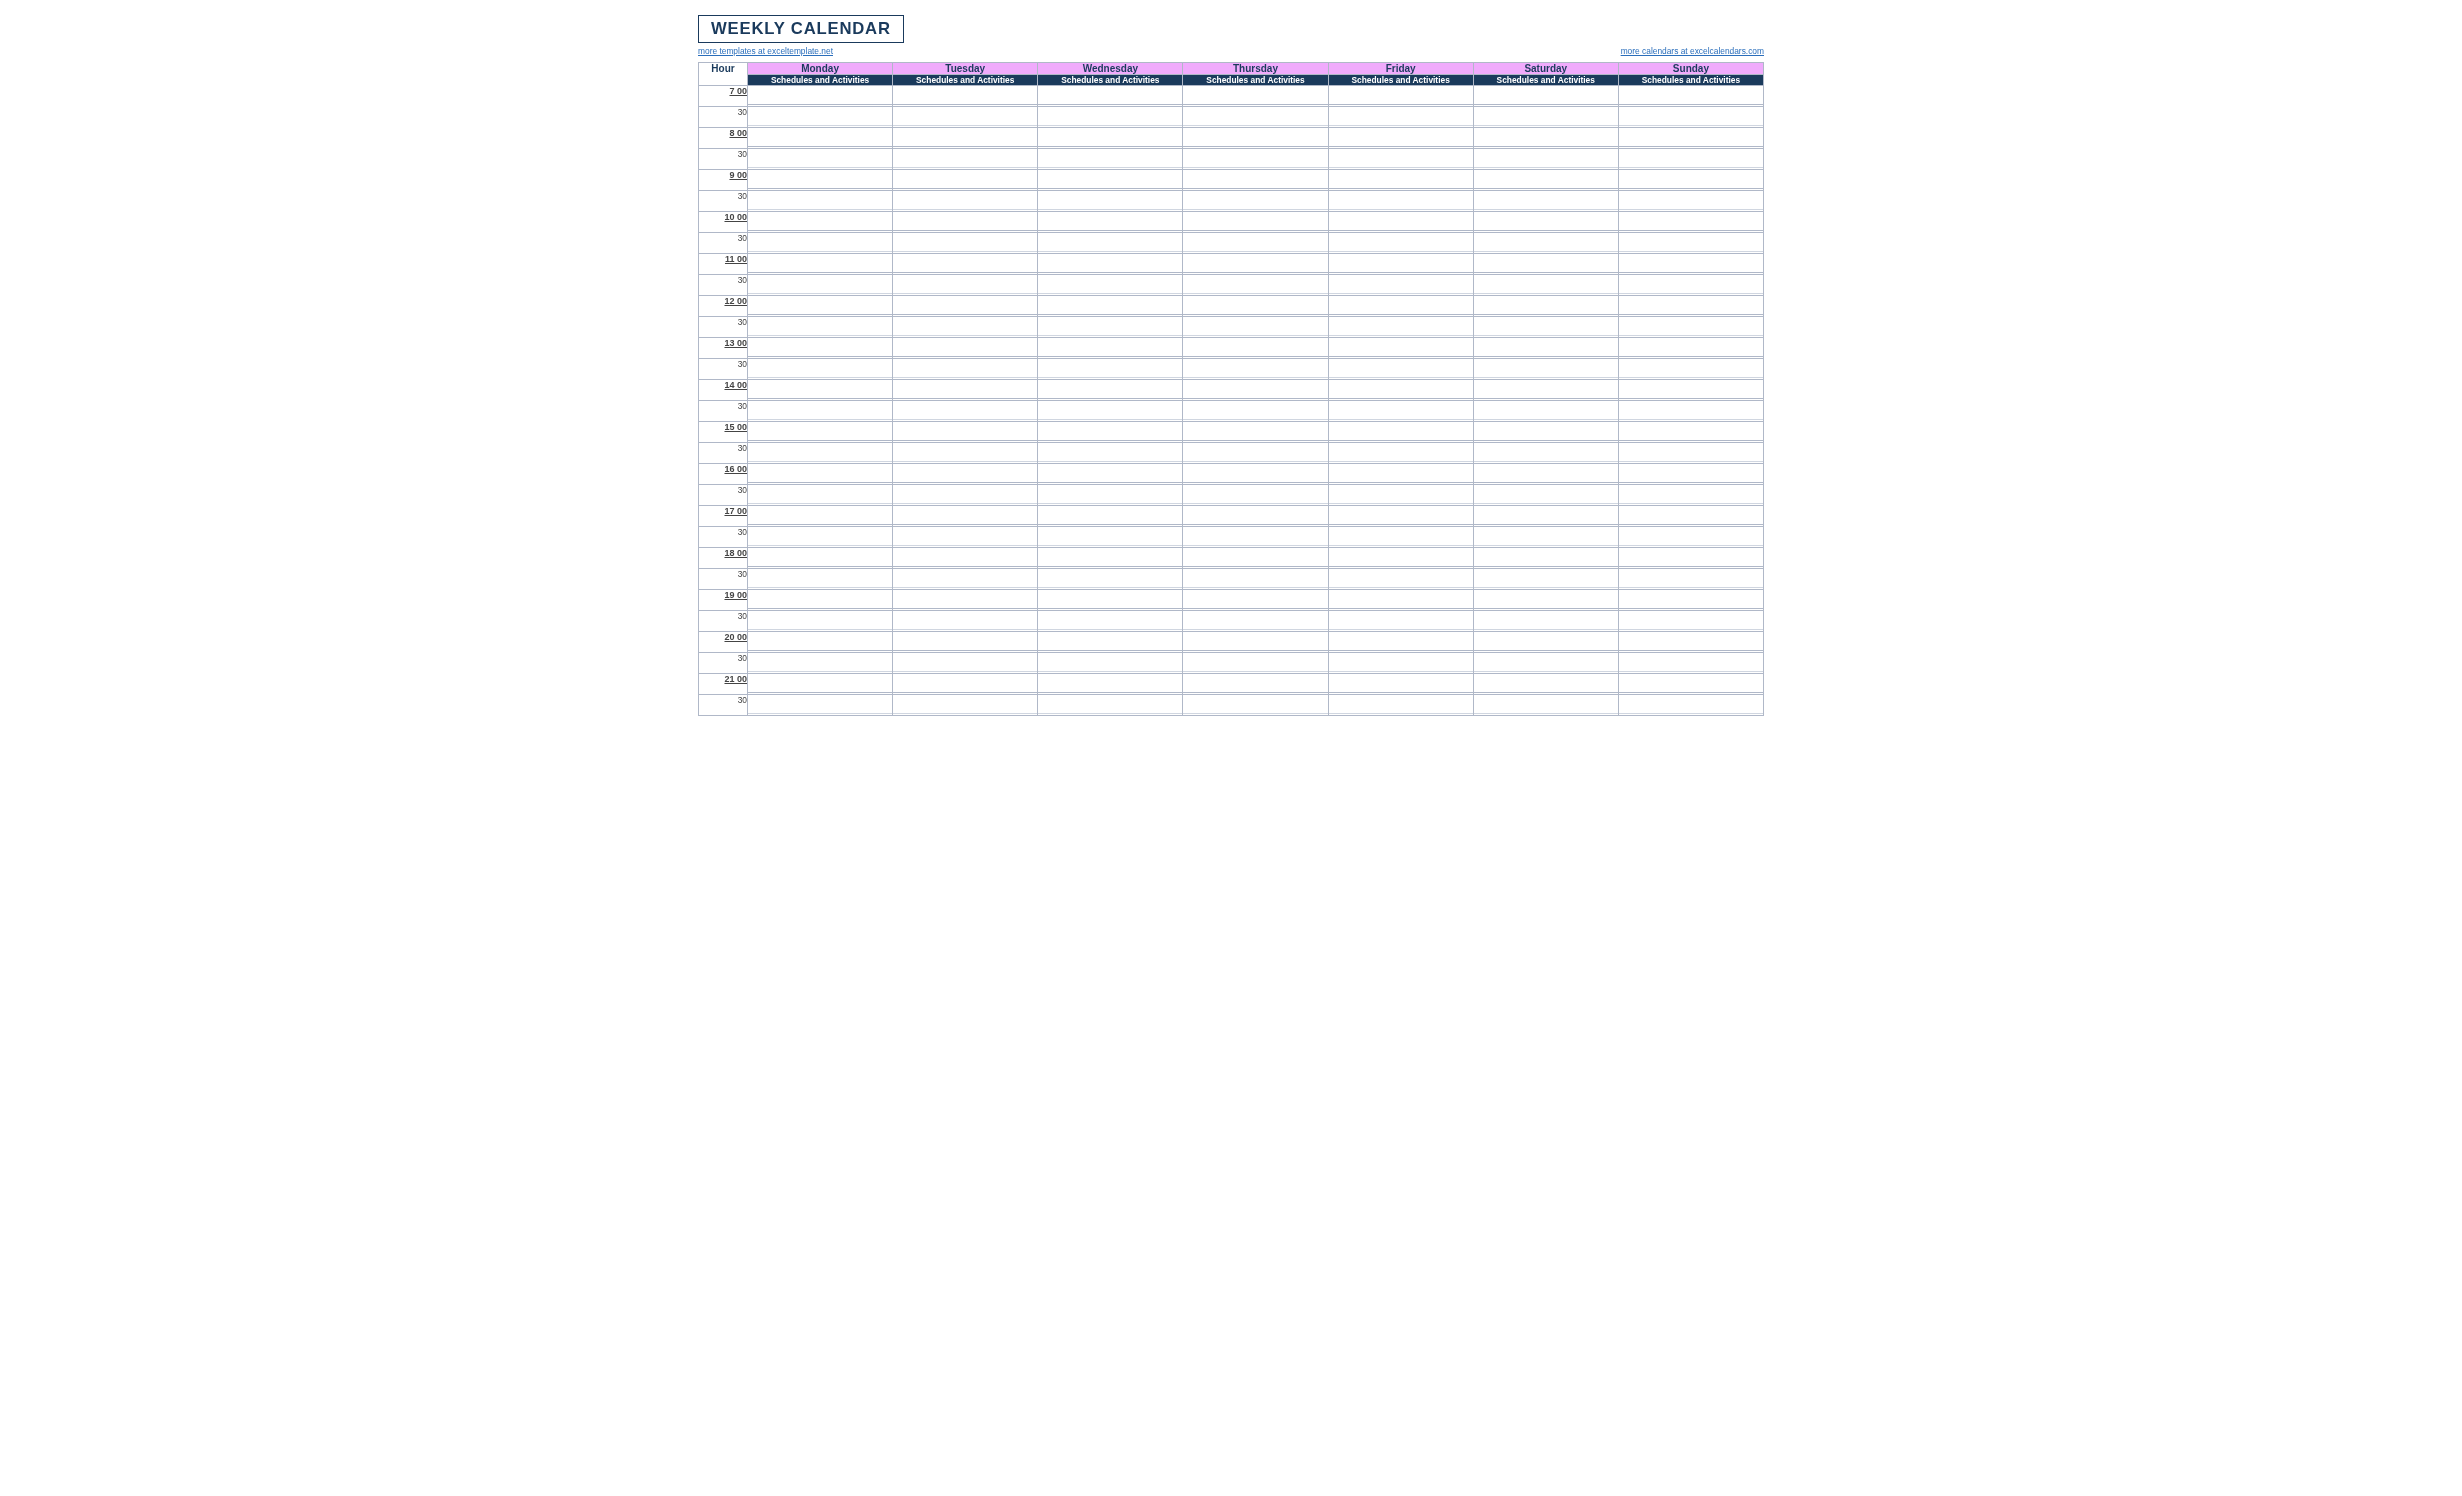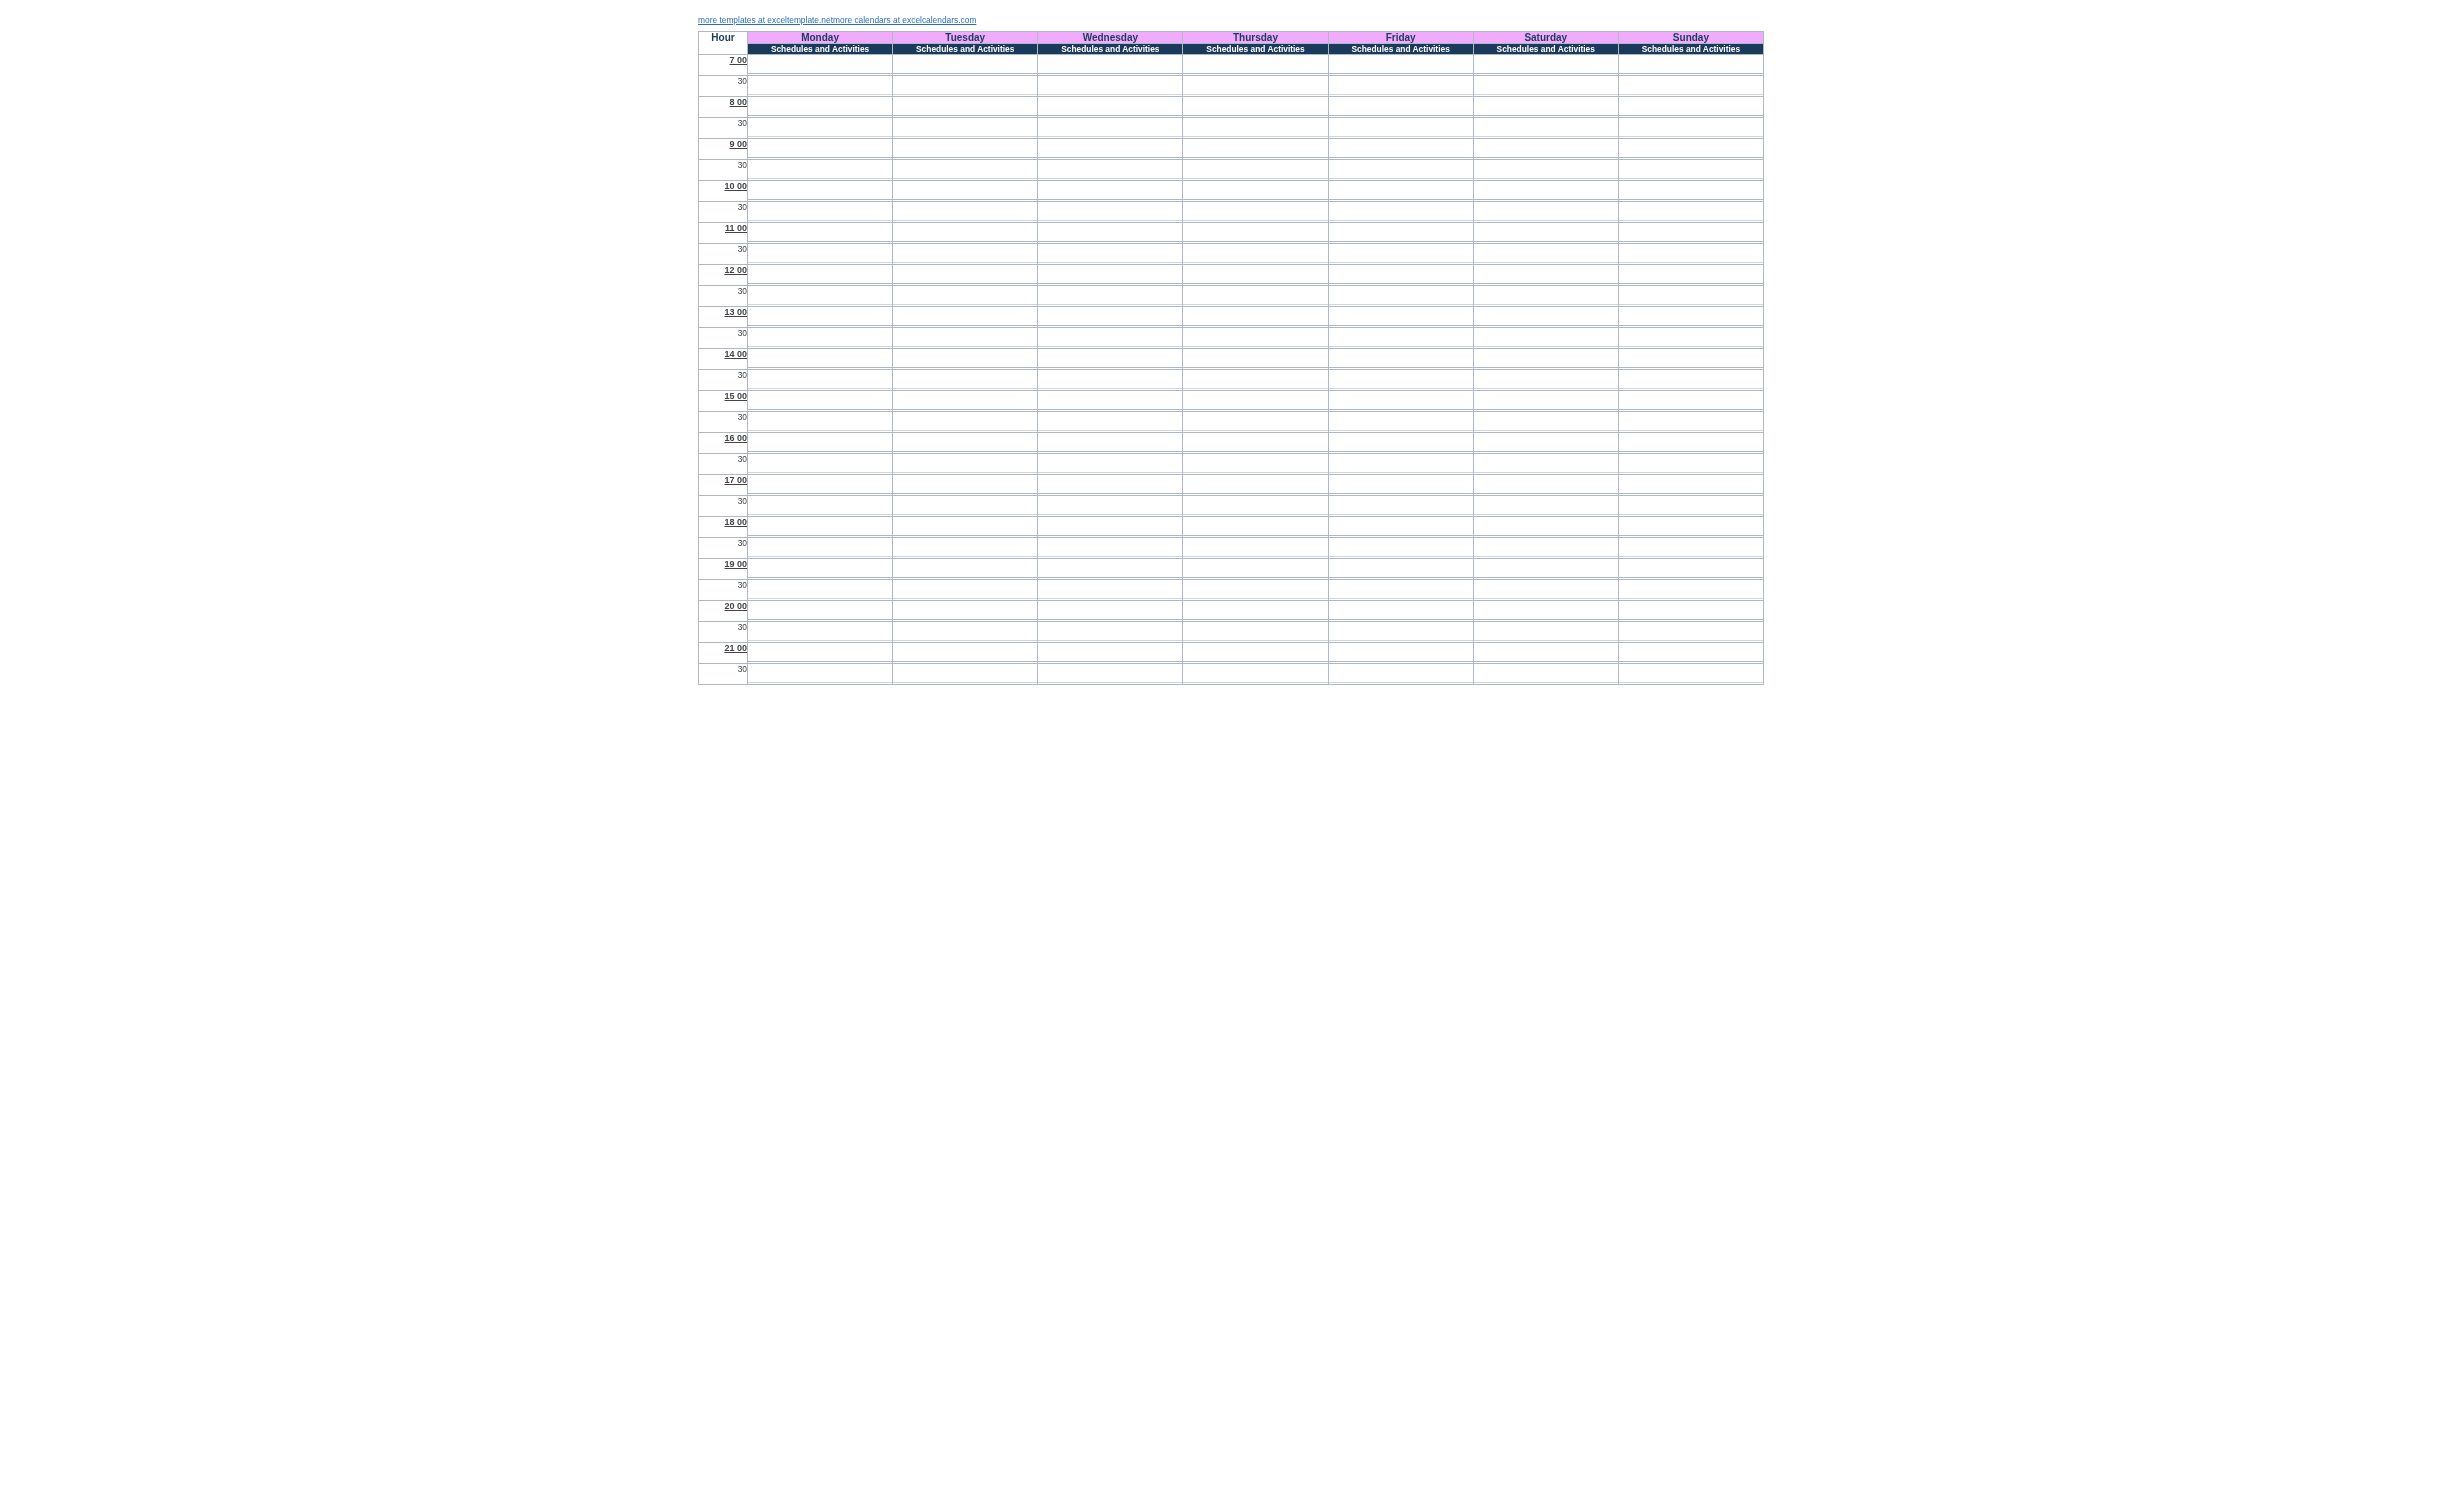--- a/index.html
+++ b/index.html
@@ -22,21 +22,21 @@
       font-size: 16.7px;
       font-weight: 900;
       color: #1a3a5c;
       letter-spacing: 0.8px;
       border: 1.5px solid #1a3a5c;
       padding: 3px 12px;
       margin-right: 7.6px;
     }
     .link-row {
       display: flex;
-      justify-content: flex-start;
+      justify-content: space-between;
       margin-bottom: 6px;
     }
     .link-text {
       color: #2a6ebb;
       font-size: 8.4px;
       text-decoration: underline;
       cursor: pointer;
     }
     .calendar-table {
       width: 100%;
@@ -120,20 +120,23 @@
     }
     .header-row-sub th {
       border-bottom: 1.5px solid #b0b8c8;
       margin-left: 33px;
     }
   </style>
 </head>
 <body>
 
 <div class="page-wrapper">
+  <div class="title-row">
+    <div class="page-title">WEEKLY CALENDAR</div>
+  </div>
   <div class="link-row">
     <span class="link-text">more templates at exceltemplate.net</span>
     <span class="link-text">more calendars at excelcalendars.com</span>
   </div>
 
   <table class="calendar-table">
     <thead>
       <tr class="header-row-top">
         <th class="hour-col header-hour-cell" rowspan="2">Hour</th>
         <th class="header-day">Monday</th>

